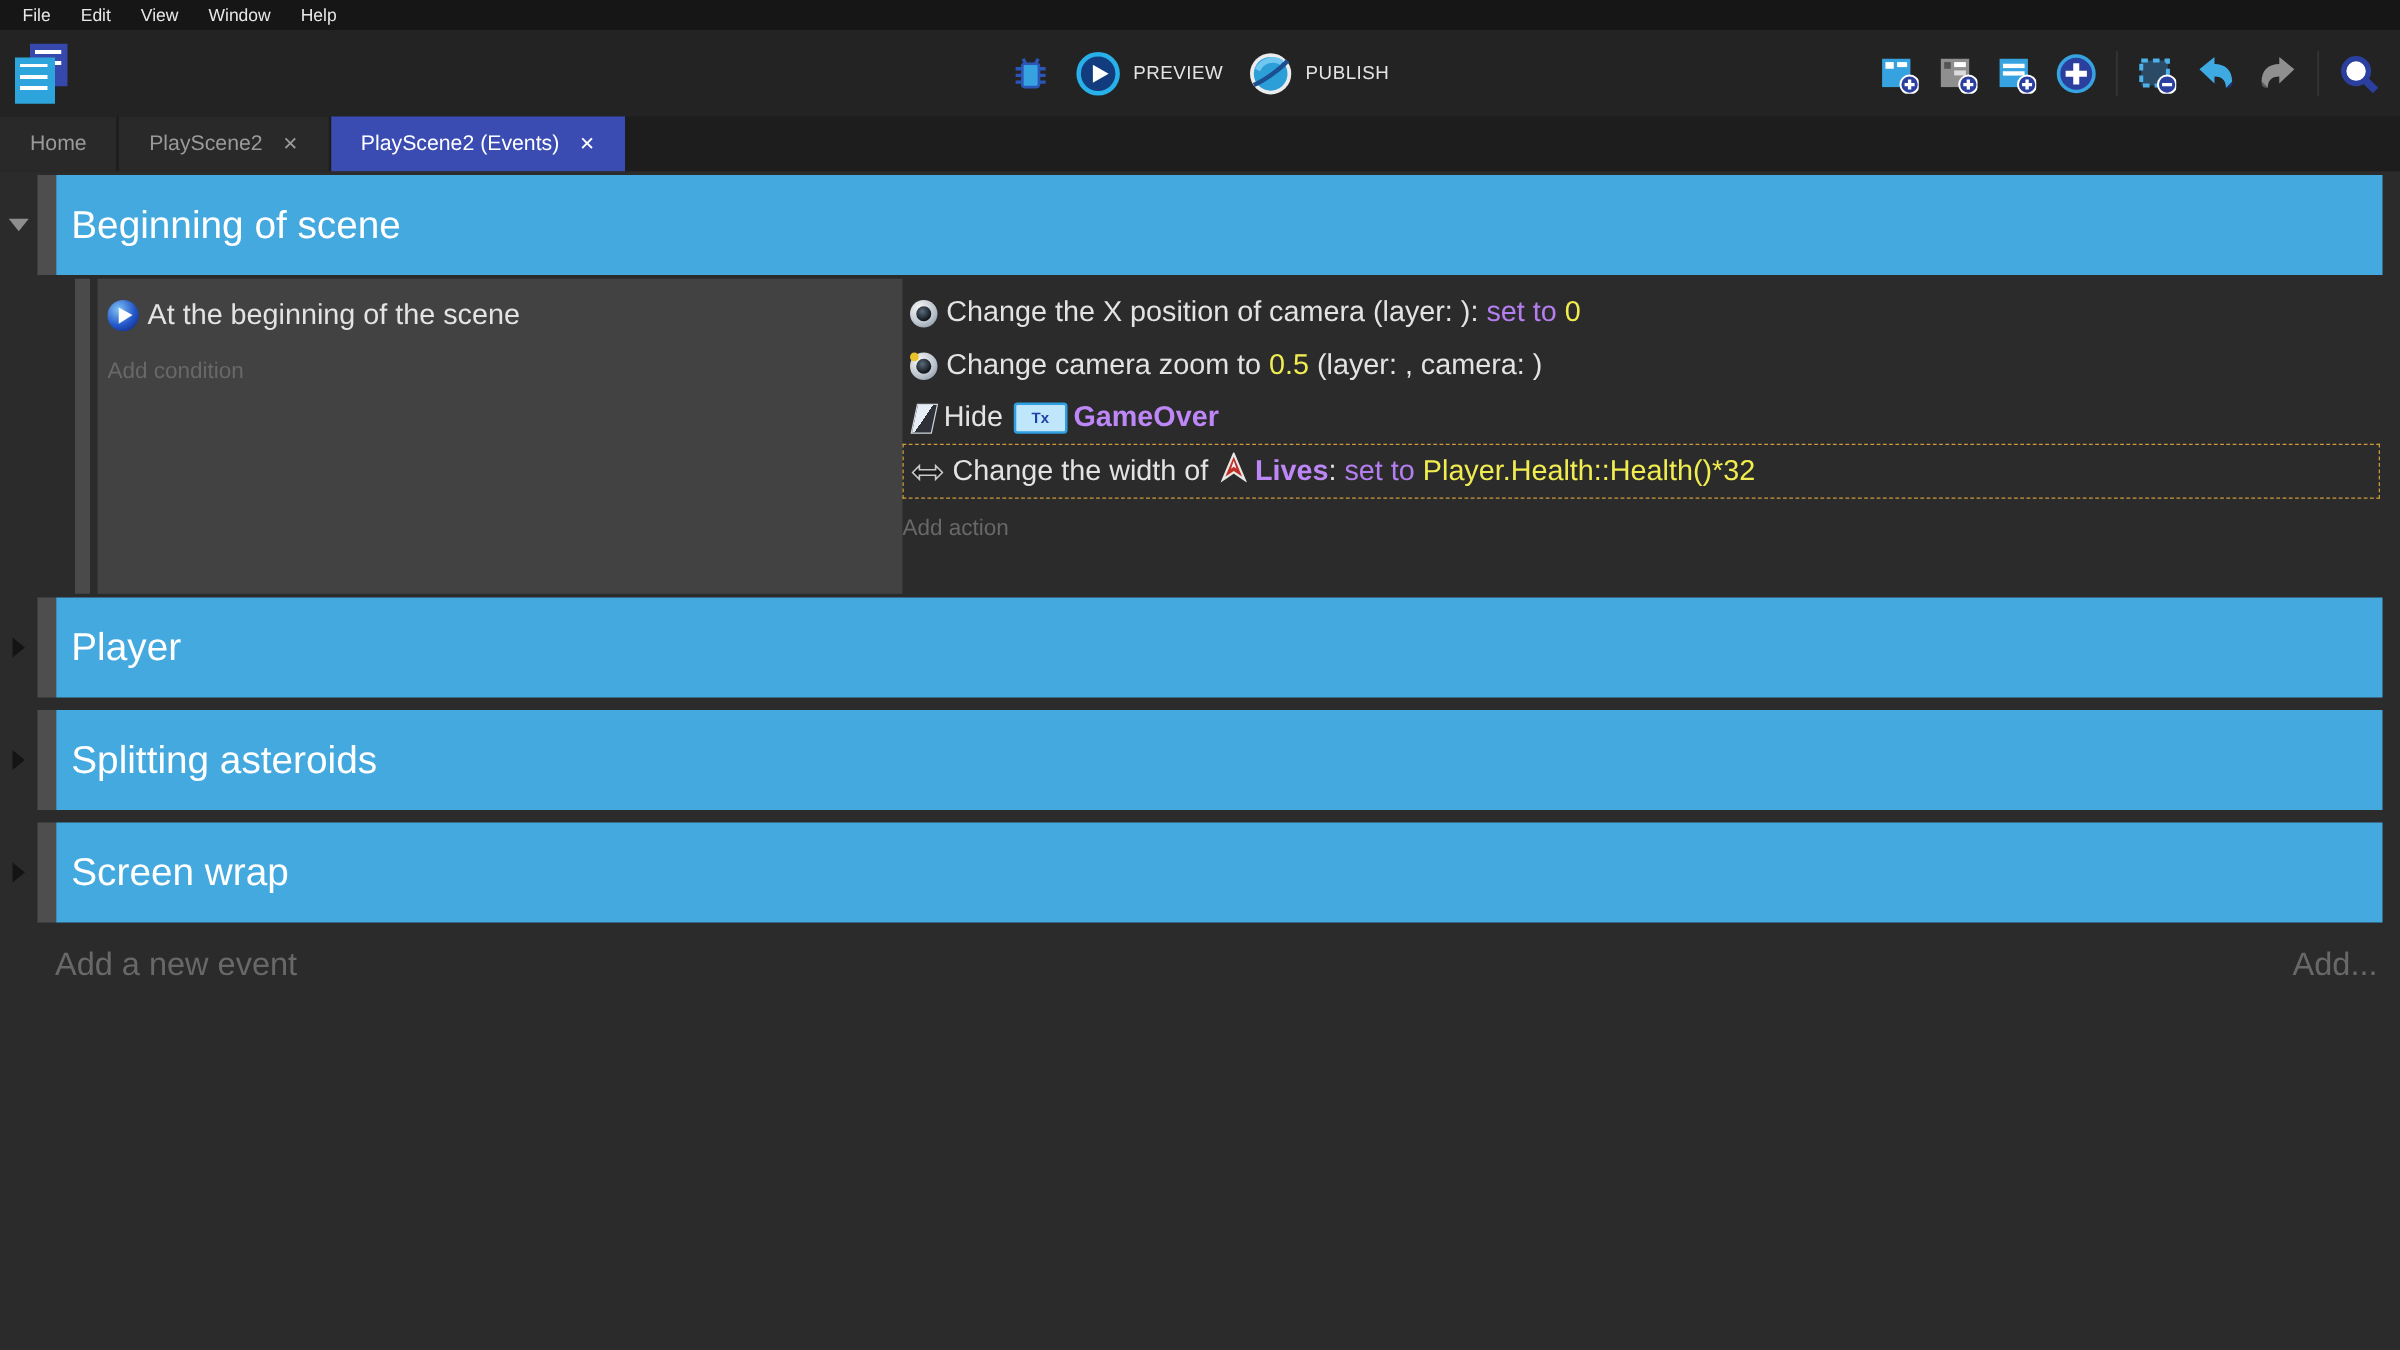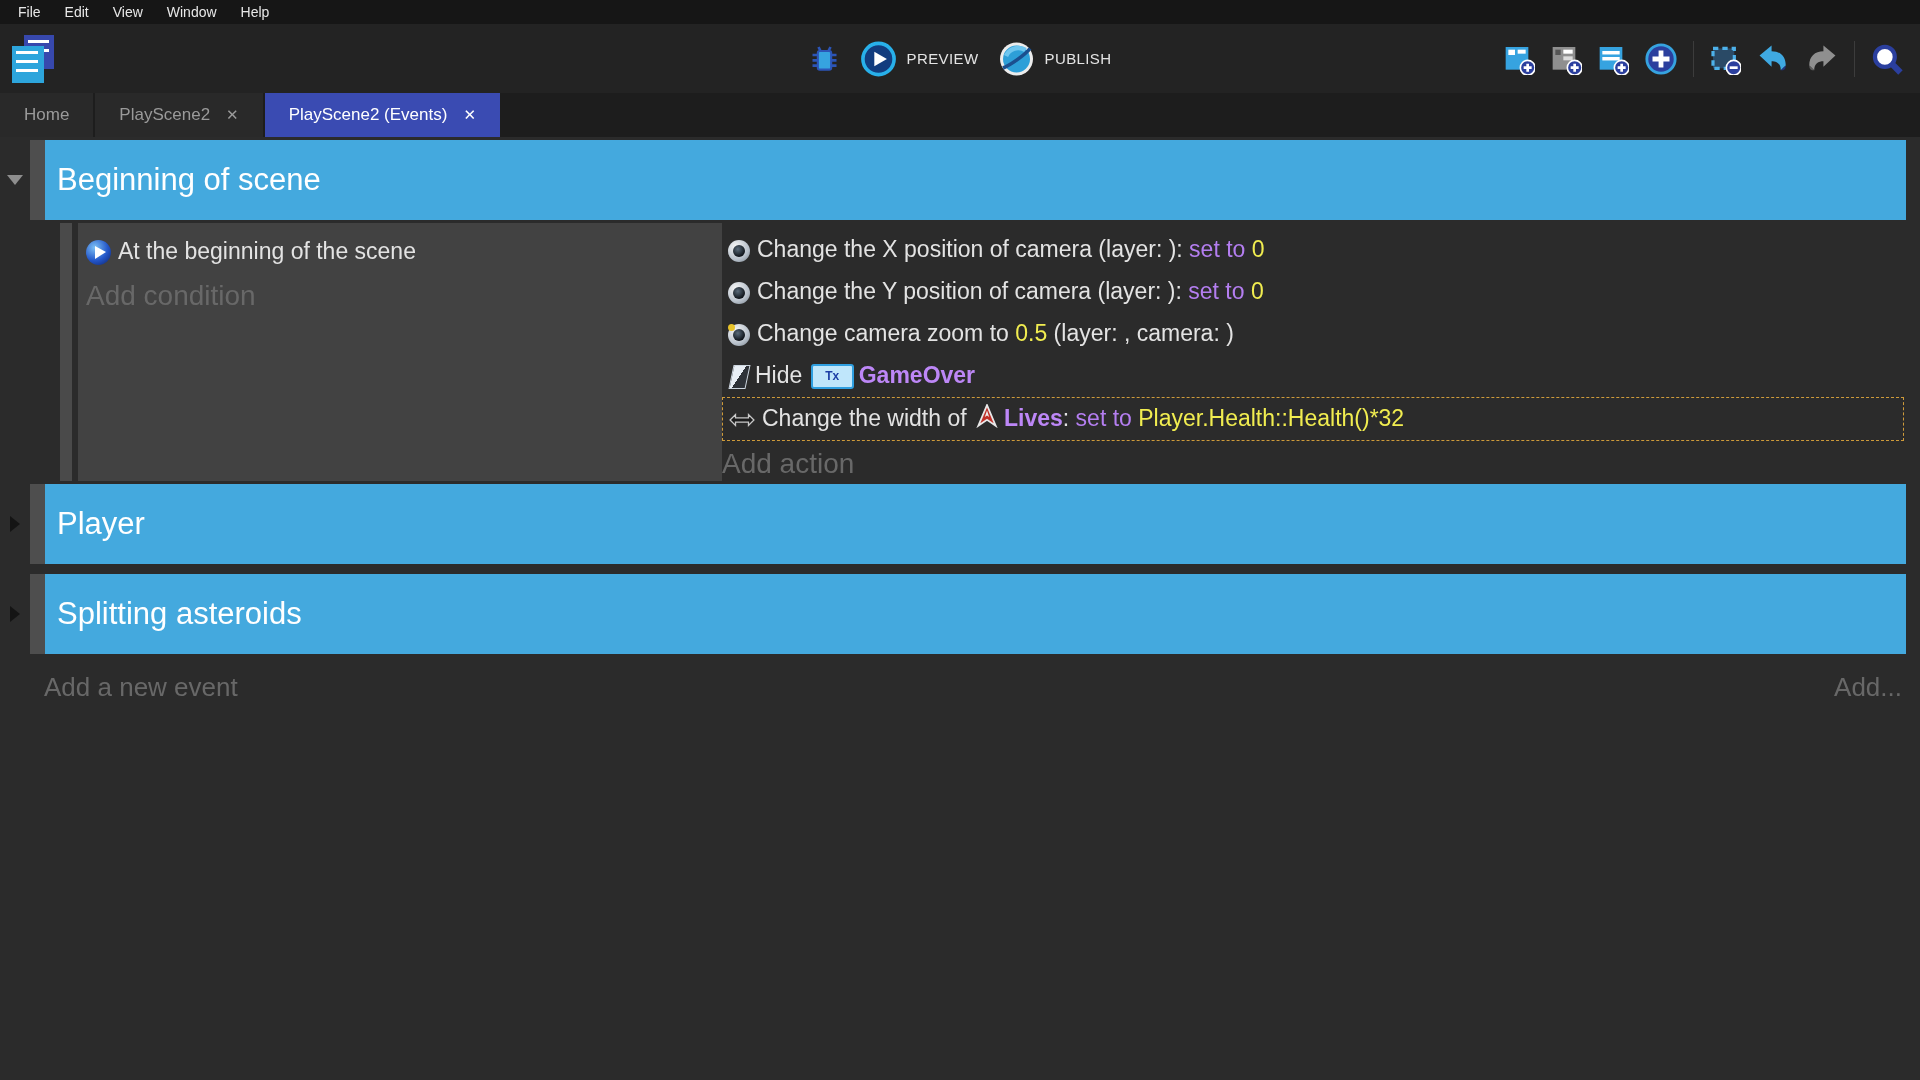--- a/index.html
+++ b/index.html
@@ -51,21 +51,21 @@
 
   .event-body { display:flex; margin:3px 0 3px 60px; min-height:252px; }
   .ev-handle { width:12px; background:#4a4a4a; margin-right:6px; }
   .conditions { width:644px; background:#424242; padding:8px 12px 0 8px; }
   .actions { flex:1; padding:6px 2px 0 0; display:flex; flex-direction:column; }
 
   .cond-row, .action-row { font-size:23px; color:#e3e3e3; line-height:40px; min-height:42px;
     white-space:pre-wrap; cursor:pointer; }
   .action-row { padding-left:6px; }
   .action-row.selected { border:1px dashed #cf9b3a; }
-  .placeholder { font-size:28px; color:#686868; line-height:34px; margin-top:6px; cursor:pointer; }
+  .placeholder { font-size:18px; color:#686868; line-height:34px; margin-top:6px; cursor:pointer; }
 
   .kw { color:#b47ef0; }
   .obj { color:#bd87f7; font-weight:bold; }
   .val { color:#f1ed50; }
 
   
   .iic { display:inline-block; vertical-align:middle; margin-right:7px; }
   .iim { display:inline-block; vertical-align:middle; margin:0 5px 0 2px; }
 
   .orb { width:25px; height:25px; border-radius:50%; position:relative;
@@ -223,21 +223,20 @@
   </div>
 
   <div class="event-body">
     <div class="ev-handle"></div>
     <div class="conditions">
       <div class="cond-row"><span class="iic orb"></span><span>At the beginning of the scene</span></div>
       <div class="placeholder">Add condition</div>
     </div>
     <div class="actions">
       <div class="action-row"><span class="iic cam"></span><span>Change the X position of camera (layer: ): </span><span class="kw">set to</span><span class="val"> 0</span></div>
-      <div class="action-row"><span class="iic cam"></span><span>Change the Y position of camera (layer: ): </span><span class="kw">set to</span><span class="val"> 0</span></div>
       <div class="action-row"><span class="iic cam zoomv"></span><span>Change camera zoom to </span><span class="val">0.5</span><span> (layer: , camera: )</span></div>
       <div class="action-row"><span class="iic hide-ic"></span><span>Hide </span><span class="iim tx">Tx</span><span class="obj">GameOver</span></div>
       <div class="action-row selected"><span class="iic"><svg width="26" height="16" viewBox="0 0 24 14">
               <path d="M1 7 L6 2 V5 H18 V2 L23 7 L18 12 V9 H6 V12 Z" fill="#1c1c1c" stroke="#c9c9c9" stroke-width="1.2"></path>
             </svg></span><span>Change the width of </span><span class="iim"><svg width="24" height="24" viewBox="0 0 22 22">
               <path d="M11 1 L19 20 L11 14.5 L3 20 Z" fill="#c03028" stroke="#e8e8e8" stroke-width="1.6"></path>
               <path d="M11 6 L13 12 L11 10.5 L9 12 Z" fill="#eee"></path>
             </svg></span><span class="obj">Lives</span><span>: </span><span class="kw">set to</span><span class="val"> Player.Health::Health()*32</span></div>
       <div class="placeholder">Add action</div>
     </div>
@@ -252,18 +251,25 @@
   </div>
 
   <div class="group-row grp-m">
     <div class="gutter-cell">
         <span class="arr-right"></span>
       </div>
     <div class="grp-handle"></div>
     <div class="grp-bar">Splitting asteroids</div>
   </div>
 
+  <div class="group-row grp-m">
+    <div class="gutter-cell">
+        <span class="arr-right"></span>
+      </div>
+    <div class="grp-handle"></div>
+    <div class="grp-bar">Screen wrap</div>
+  </div>
 
   <div class="sheet-footer">
     <span class="add-new-event">Add a new event</span>
     <span class="add-more">Add...</span>
   </div>
 </div>
 
 </body></html>

